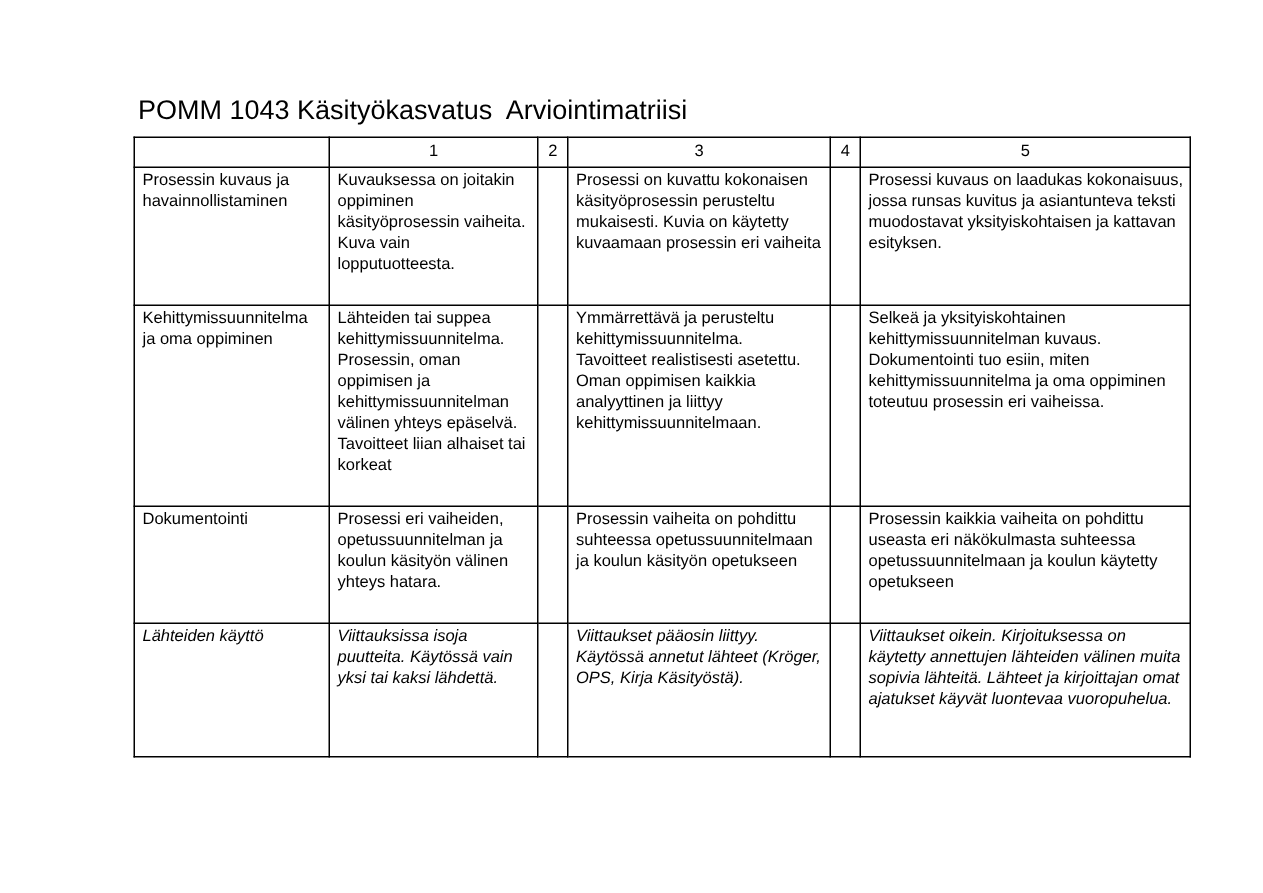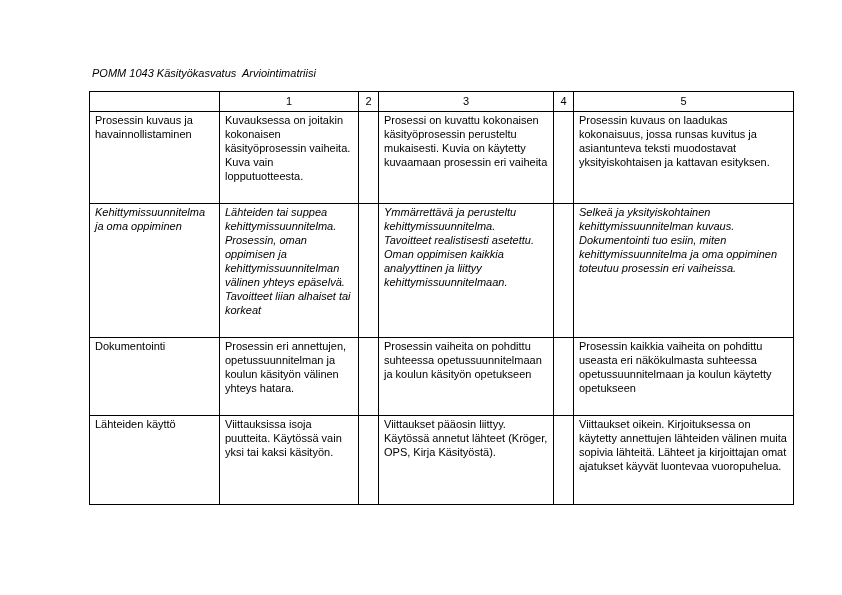--- a/index.html
+++ b/index.html
@@ -7,24 +7,23 @@
     width: 842px; height: 595px;
     background: #ffffff;
     font-family: "Liberation Sans", sans-serif;
     color: #000000;
     position: relative;
     overflow: hidden;
   }
   .doc-title {
     position: absolute;
     left: 92px; top: 66px;
-    font-size: 11px;
+    font-size: 18px;
     line-height: 15px;
     white-space: pre;
-    font-style: italic;
   }
   table.matrix {
     position: absolute;
     left: 89px; top: 91px;
     width: 704px;
     border-collapse: collapse;
     table-layout: fixed;
   }
   .matrix th, .matrix td {
     border: 1px solid #000000;
@@ -37,23 +36,23 @@
     white-space: pre-line;
     overflow: hidden;
   }
   .matrix thead th {
     height: 20px;
     text-align: center;
     padding: 2px 0;
     white-space: nowrap;
   }
   .row-1 { height: 84px; }
-  .row-2 { height: 132px; font-style: italic; }
+  .row-2 { height: 132px; }
   .row-3 { height: 63px; }
-  .row-4 { height: 89px; }
+  .row-4 { height: 89px; font-style: italic; }
 </style>
 </head>
 <body>
 
 <div class="doc-title">POMM 1043 Käsityökasvatus  Arviointimatriisi</div>
 
 <table class="matrix">
   <colgroup>
     <col style="width:130px">
     <col style="width:139px">
@@ -68,46 +67,46 @@
       <th>1</th>
       <th>2</th>
       <th>3</th>
       <th>4</th>
       <th>5</th>
     </tr>
   </thead>
   <tbody>
     <tr class="row-1">
       <td>Prosessin kuvaus ja havainnollistaminen</td>
-      <td>Kuvauksessa on joitakin kokonaisen käsityöprosessin vaiheita. Kuva vain lopputuotteesta.</td>
+      <td>Kuvauksessa on joitakin oppiminen käsityöprosessin vaiheita. Kuva vain lopputuotteesta.</td>
       <td></td>
       <td>Prosessi on kuvattu kokonaisen käsityöprosessin perusteltu mukaisesti.  Kuvia on käytetty kuvaamaan prosessin eri vaiheita</td>
       <td></td>
-      <td>Prosessin kuvaus on laadukas kokonaisuus, jossa runsas kuvitus ja asiantunteva teksti muodostavat yksityiskohtaisen ja kattavan esityksen.</td>
+      <td>Prosessi kuvaus on laadukas kokonaisuus, jossa runsas kuvitus ja asiantunteva teksti muodostavat yksityiskohtaisen ja kattavan esityksen.</td>
     </tr>
     <tr class="row-2">
       <td>Kehittymissuunnitelma ja oma oppiminen</td>
       <td>Lähteiden tai suppea kehittymissuunnitelma. Prosessin, oman oppimisen ja kehittymissuunnitelman välinen yhteys epäselvä. Tavoitteet liian alhaiset tai korkeat</td>
       <td></td>
       <td>Ymmärrettävä ja perusteltu kehittymissuunnitelma.
 Tavoitteet realistisesti asetettu.
 Oman oppimisen kaikkia analyyttinen ja liittyy kehittymissuunnitelmaan.</td>
       <td></td>
       <td>Selkeä ja yksityiskohtainen kehittymissuunnitelman kuvaus. Dokumentointi tuo esiin, miten kehittymissuunnitelma ja oma oppiminen toteutuu prosessin eri vaiheissa.</td>
     </tr>
     <tr class="row-3">
       <td>Dokumentointi</td>
-      <td>Prosessin eri annettujen, opetussuunnitelman ja koulun käsityön välinen yhteys hatara.</td>
+      <td>Prosessi eri vaiheiden, opetussuunnitelman ja koulun käsityön välinen yhteys hatara.</td>
       <td></td>
       <td>Prosessin vaiheita on pohdittu suhteessa opetussuunnitelmaan ja koulun käsityön opetukseen</td>
       <td></td>
       <td>Prosessin kaikkia vaiheita on pohdittu useasta eri näkökulmasta suhteessa opetussuunnitelmaan ja koulun käytetty opetukseen</td>
     </tr>
     <tr class="row-4">
       <td>Lähteiden käyttö</td>
-      <td>Viittauksissa isoja puutteita. Käytössä vain yksi tai kaksi käsityön.</td>
+      <td>Viittauksissa isoja puutteita. Käytössä vain yksi tai kaksi lähdettä.</td>
       <td></td>
       <td>Viittaukset pääosin liittyy. Käytössä annetut lähteet (Kröger, OPS, Kirja Käsityöstä).</td>
       <td></td>
       <td>Viittaukset oikein. Kirjoituksessa on käytetty annettujen lähteiden välinen muita sopivia lähteitä. Lähteet ja kirjoittajan omat ajatukset käyvät luontevaa vuoropuhelua.</td>
     </tr>
   </tbody>
 </table>
 
 </body></html>

